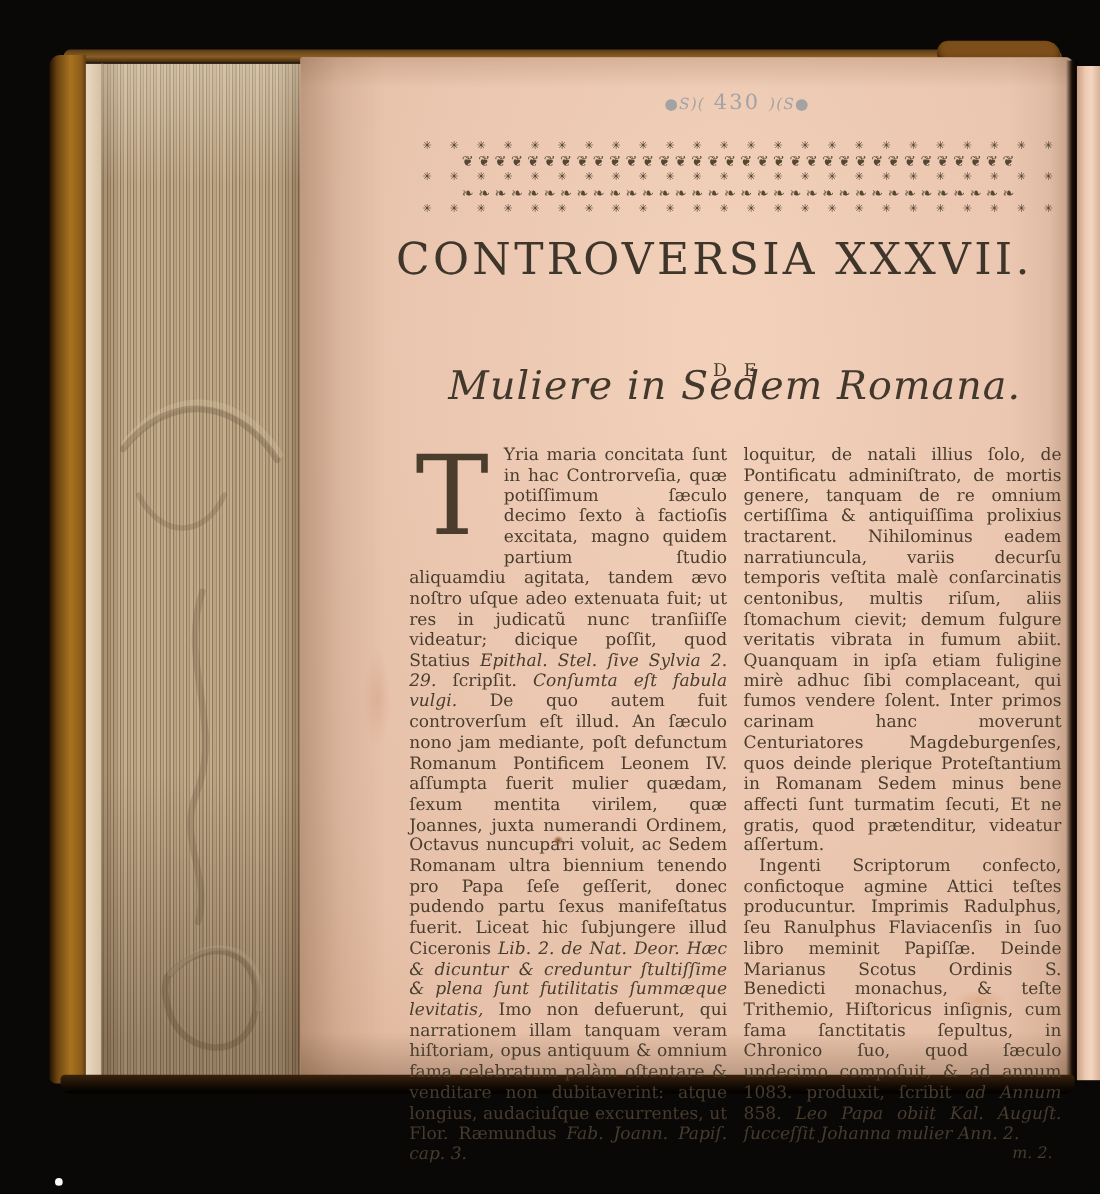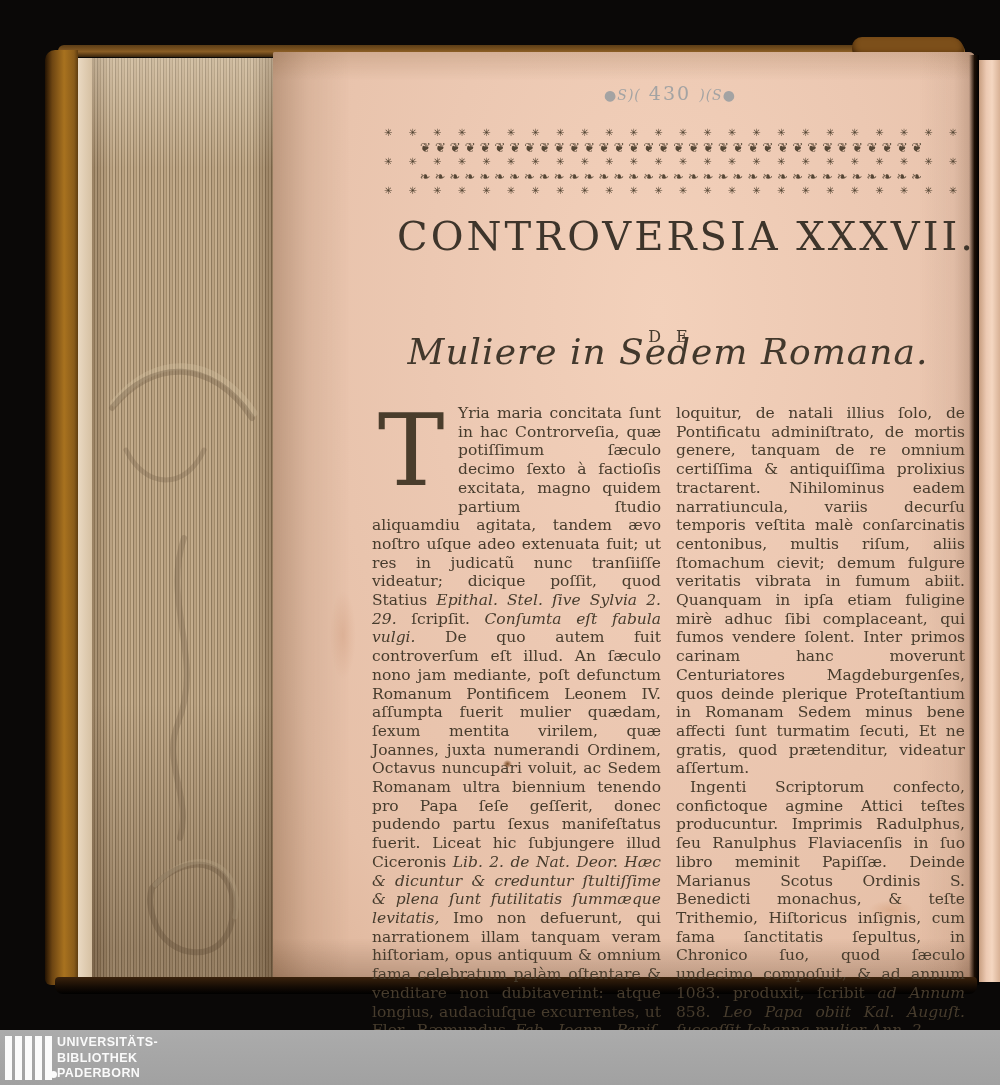--- a/index.html
+++ b/index.html
@@ -35,21 +35,21 @@
   .emboss{position:absolute;left:0;top:0;}
 
   
   .vignette{position:absolute;left:380px;top:82px;width:580px;text-align:center;
             font-size:19px;color:#a3a3a3;letter-spacing:2px;}
   .vignette .orn{font-size:14px;font-style:italic;letter-spacing:1px;}
   .ornament-band{position:absolute;left:384px;top:126px;width:578px;text-align:center;
             overflow:hidden;color:#4e402f;}
   .row-star{font-family:"DejaVu Sans",sans-serif;font-size:10px;letter-spacing:6.5px;line-height:14px;white-space:nowrap;}
   .row-fleuron{font-family:"DejaVu Sans",sans-serif;font-size:13px;letter-spacing:4px;line-height:15px;white-space:nowrap;opacity:.95;}
-  .title{position:absolute;left:360px;top:213px;width:616px;margin:0;text-align:right;
+  .title{position:absolute;left:360px;top:213px;width:616px;margin:0;text-align:left;
             font-size:40px;font-weight:normal;letter-spacing:3px;color:#3e352b;}
   .de{position:absolute;left:372px;top:295px;width:592px;text-align:center;
             font-size:16px;letter-spacing:15px;text-indent:15px;color:#453a2d;margin-top:32px;}
   .subtitle{position:absolute;left:372px;top:331px;width:592px;margin:0;text-align:center;
             font-style:italic;font-weight:normal;font-size:36px;letter-spacing:1px;color:#42382c;}
   .columns{position:absolute;left:372px;top:404px;width:594px;display:flex;gap:15px;
             color:#473c2d;font-size:15.5px;line-height:18.7px;text-align:justify;}
   .col{width:289px;}
   .dropcap{float:left;font-size:100px;line-height:82px;width:78px;height:92px;margin:6px 8px 0 0;
             text-align:center;color:#4a3d2c;}
@@ -132,25 +132,15 @@
       <p class="p1"><span>loquitur, de natali illius ſolo, de Pontificatu adminiſtrato, de mortis genere, tanquam de re omnium certiſſima &amp; antiquiſſima prolixius tractarent. Nihilominus eadem narratiuncula, variis decurſu temporis veſtita malè conſarcinatis centonibus, multis riſum, aliis ſtomachum cievit; demum fulgure veritatis vibrata in fumum abiit. Quanquam in ipſa etiam fuligine mirè adhuc ſibi complaceant, qui fumos vendere ſolent. Inter primos carinam hanc moverunt Centuriatores Magdeburgenſes, quos deinde plerique Proteſtantium in Romanam Sedem minus bene affecti ſunt turmatim ſecuti, Et ne gratis, quod prætenditur, videatur aſſertum.</span></p>
       <p class="p2"><span>Ingenti Scriptorum confecto, confictoque agmine Attici teſtes producuntur. Imprimis Radulphus, ſeu Ranulphus Flaviacenſis in ſuo libro meminit Papiſſæ. Deinde Marianus Scotus Ordinis S. Benedicti monachus, &amp; teſte Trithemio, Hiſtoricus inſignis, cum fama ſanctitatis ſepultus, in Chronico ſuo, quod ſæculo undecimo compoſuit, &amp; ad annum 1083. produxit, ſcribit </span><span class="it">ad Annum</span><span> 858. </span><span class="it">Leo Papa obiit Kal. Auguſt. ſucceſſit Johanna mulier Ann. 2.</span></p>
       <div class="sig">m. 2.</div>
     </div>
   </div>
 
   <div class="stain1"></div>
   <div class="stain2"></div>
   <div class="stain3"></div>
 
-  <div class="footer">
-    <div class="logo-bars">
-      <span class="bar"></span><span class="bar"></span><span class="bar"></span><span class="bar"></span><span class="bar"></span>
-    </div>
-    <div class="libname">
-      <div>UNIVERSITÄTS-</div>
-      <div>BIBLIOTHEK</div>
-      <div>PADERBORN</div>
-    </div>
-  </div>
   <div class="logo-dot"></div>
 
 </div>
 
 </body></html>

